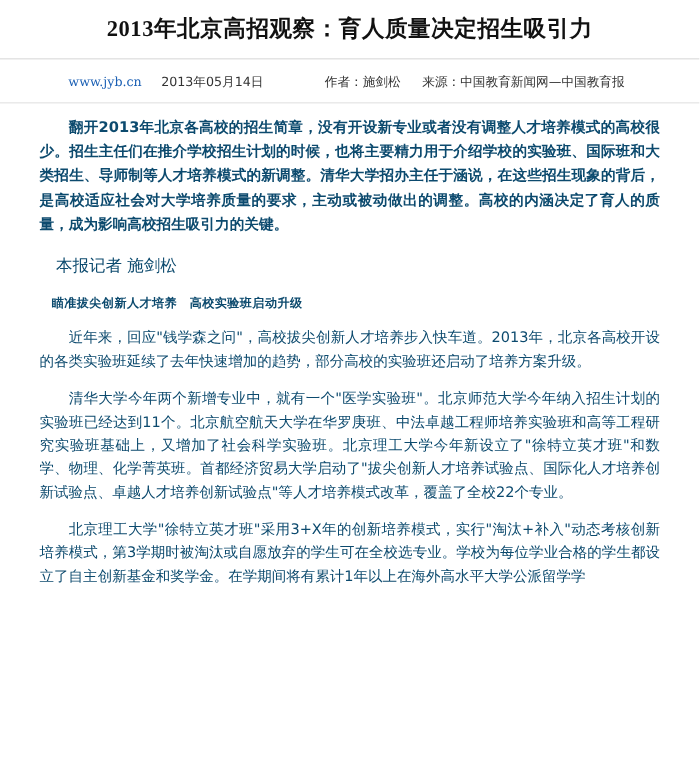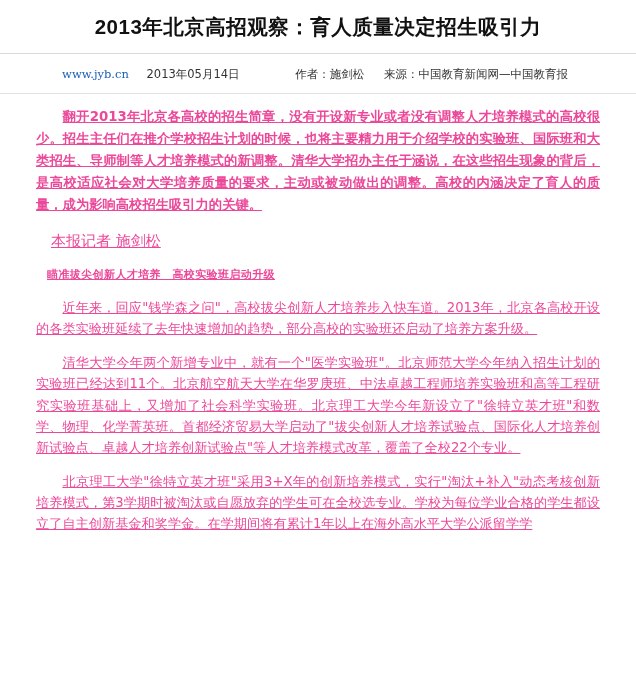--- a/index.html
+++ b/index.html
@@ -20,21 +20,21 @@
     height: 690px;
     background: #ffffff;
     box-sizing: border-box;
   }
   .title-bar {
     padding: 14px 20px 12px 20px;
     text-align: center;
     border-bottom: 1px solid #d9d9d9;
   }
   .title-bar .headline {
-    font-family: Liberation Sans, sans-serif;
+    font-family: Liberation Serif, serif;
     font-size: 20.5px;
     font-weight: bold;
     letter-spacing: 0.5px;
     color: #111111;
     line-height: 1.3;
   }
   .meta-bar {
     padding: 13px 20px 11px 20px;
     text-align: center;
     font-size: 11.5px;
@@ -63,22 +63,21 @@
   .article {
     padding: 12px 36px 0 36px;
     box-sizing: border-box;
   }
   p.para {
     margin: 0 0 9px 0;
     font-size: 13.2px;
     line-height: 1.62;
     text-align: justify;
     text-justify: inter-ideograph;
-    color: #ec4899;
-    text-decoration: underline;
+    color: #0c4a6e;
   }
   p.lead {
     font-weight: bold;
     text-indent: 2em;
     font-size: 13.3px;
     line-height: 1.66;
     margin-bottom: 13px;
   }
   p.byline {
     text-indent: 1em;

